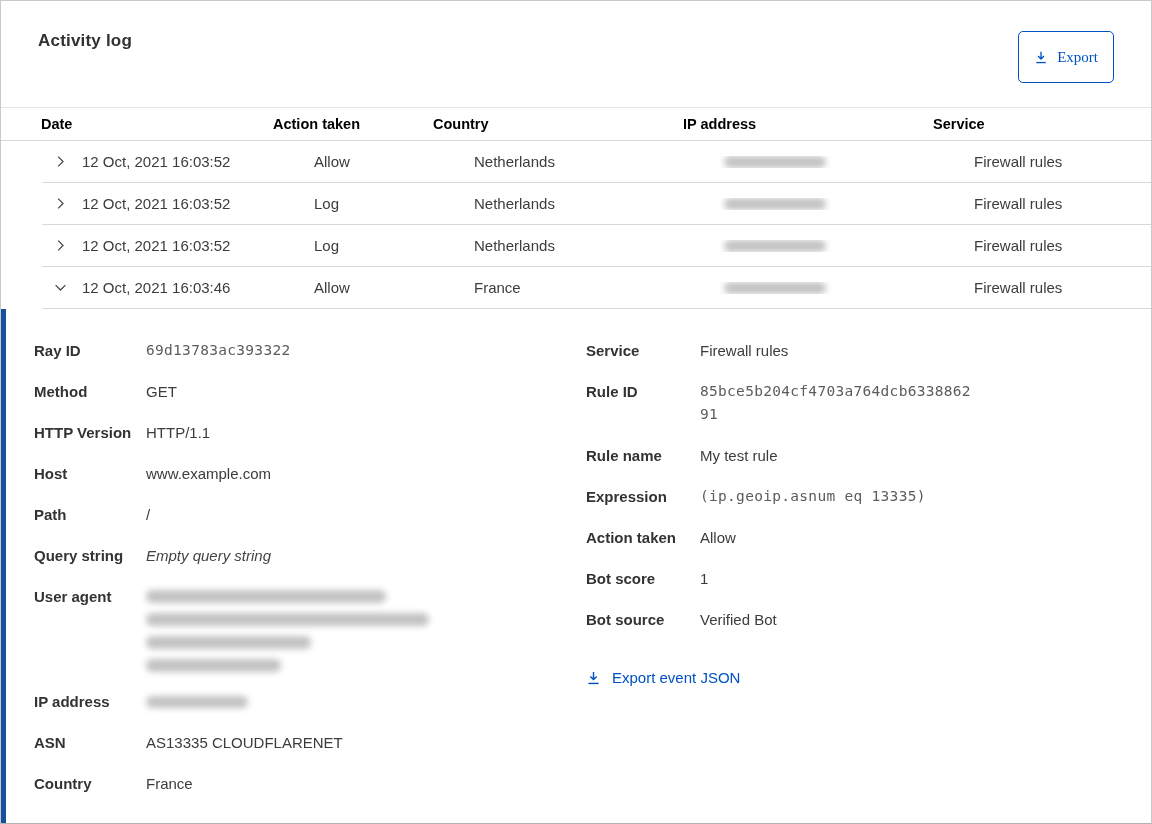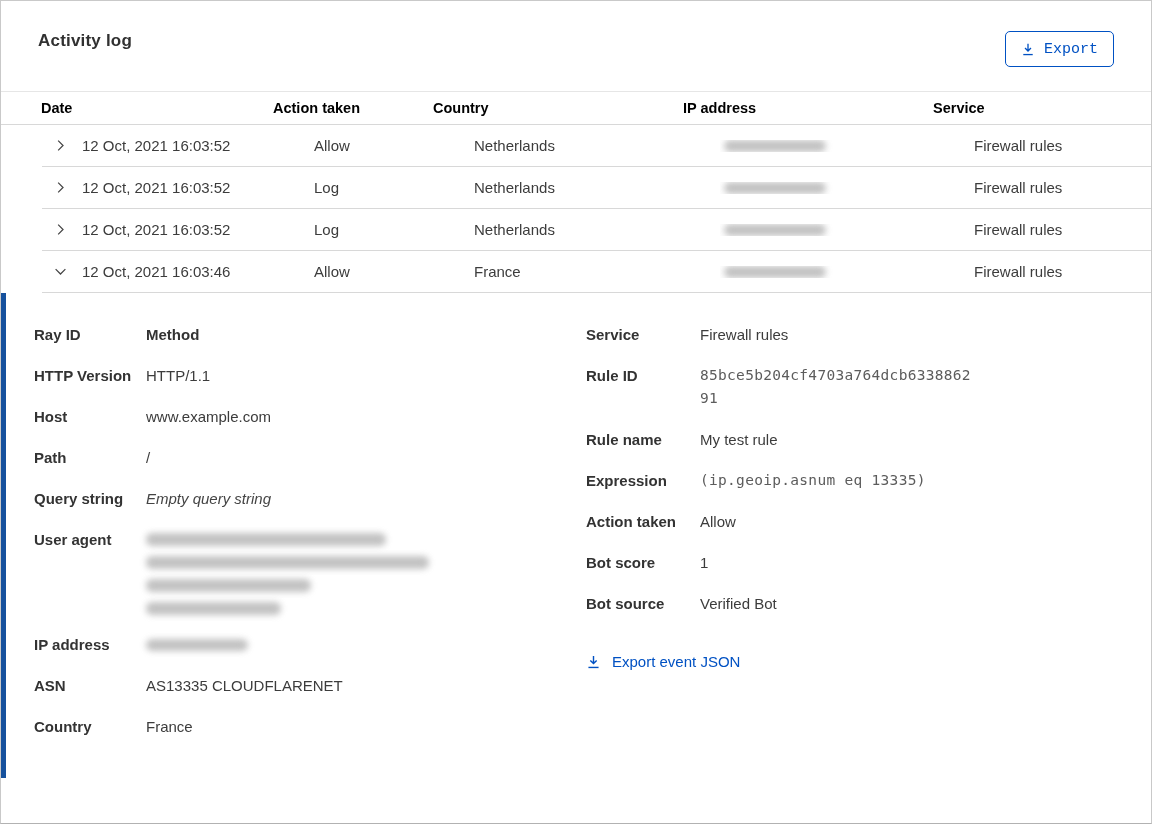--- a/index.html
+++ b/index.html
@@ -18,23 +18,23 @@
   
   .topbar {
     display: flex; justify-content: space-between; align-items: flex-start;
     padding: 30px 37px 24px 37px;
     gap: 12px;
   }
   .page-title { font-size: 17px; font-weight: 700; color: #313131; letter-spacing: .2px; }
   .actions { display: flex; gap: 10px; }
   .btn {
     display: inline-flex; align-items: center; gap: 9px;
-    height: 36px; padding: 0 15px;
+    height: 52px; padding: 0 15px;
     background: #fff; border: 1px solid #0051c3; border-radius: 5px;
-    color: #0051c3; font-size: 15px; font-family: Liberation Mono, monospace;
+    color: #0051c3; font-size: 15px; font-family: Liberation Serif, serif;
     cursor: pointer; white-space: nowrap;
   }
   .btn svg { flex: 0 0 auto; }
 
   
   .grid-row {
     display: grid;
     grid-template-columns: 36px 232px 160px 250px 250px auto;
     align-items: center;
   }
@@ -193,22 +193,24 @@
     <div class="cell">
         <div class="redacted"></div>
       </div>
     <div class="cell">Firewall rules</div>
   </div>
 
   <div class="detail">
 
     <div class="kv-grid">
       <div class="kv-label">Ray ID</div>
+      <div class="kv-value mono">69d13783ac393322</div>
 
       <div class="kv-label">Method</div>
+      <div class="kv-value">GET</div>
 
       <div class="kv-label">HTTP Version</div>
       <div class="kv-value">HTTP/1.1</div>
 
       <div class="kv-label">Host</div>
       <div class="kv-value">www.example.com</div>
 
       <div class="kv-label">Path</div>
       <div class="kv-value">/</div>
 

